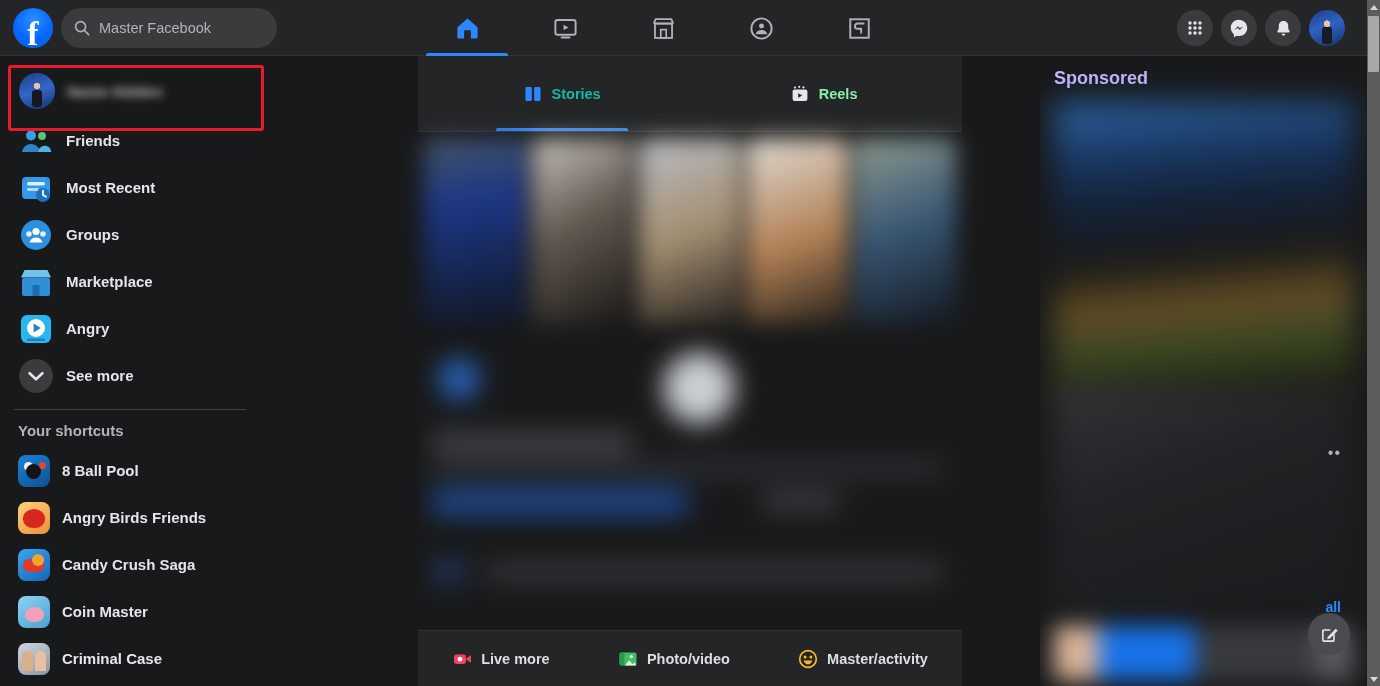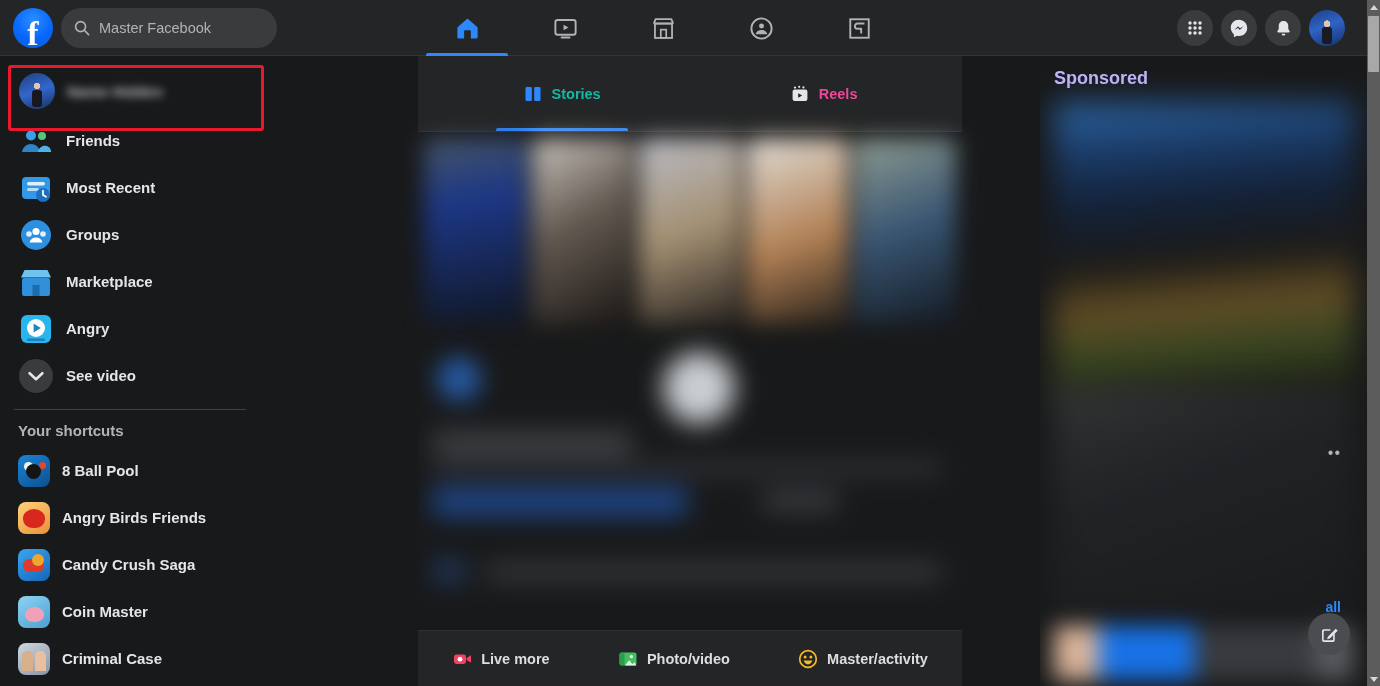--- a/index.html
+++ b/index.html
@@ -134,21 +134,21 @@
     background: #18191a;
   }
   .feed-tabs {
     height: 76px; background: #242526; border-bottom: 1px solid #303132;
     display: flex; align-items: center; justify-content: space-around; padding: 0 10px;
   }
   .feed-tab {
     display: flex; align-items: center; gap: 9px; height: 100%;
     position: relative; cursor: pointer; padding: 0 18px;
   }
-  .feed-tab .lbl { font-size: 14.5px; font-weight: bold; color: #ec4899; }
+  .feed-tab .lbl { font-size: 14.5px; font-weight: bold; color: #86efac; }
   .feed-tab.active .lbl { color: #14b8a6; }
   .feed-tab.active::after {
     content: ""; position: absolute; left: -9px; right: -9px; bottom: 0;
     height: 3px; background: #2d88ff; border-radius: 2px 2px 0 0;
   }
 
   
   .stories-strip {
     height: 198px; display: flex; gap: 6px; padding: 6px; overflow: hidden;
     filter: blur(11px); opacity: .92;
@@ -365,21 +365,21 @@
         <rect x="9" y="27.5" width="18" height="2.6" rx="1.3" fill="#1d7fc0"></rect>
       </svg>
       <span class="side-label">Angry</span>
     </div>
 
     <div class="side-item">
       <svg class="side-ico" viewBox="0 0 36 36">
         <circle cx="18" cy="18" r="17" fill="#3a3b3c"></circle>
         <path d="M11.6 15.2 18 21.2l6.4-6" fill="none" stroke="#e4e6eb" stroke-width="2.6" stroke-linecap="round" stroke-linejoin="round"></path>
       </svg>
-      <span class="side-label">See video</span>
+      <span class="side-label">See more</span>
     </div>
 
     <div class="divider"></div>
     <div class="section-title">Your shortcuts</div>
 
     <div class="side-item">
       <div class="shortcut-ico sc-8ball"></div>
       <span class="side-label">8 Ball Pool</span>
     </div>
     <div class="side-item">

